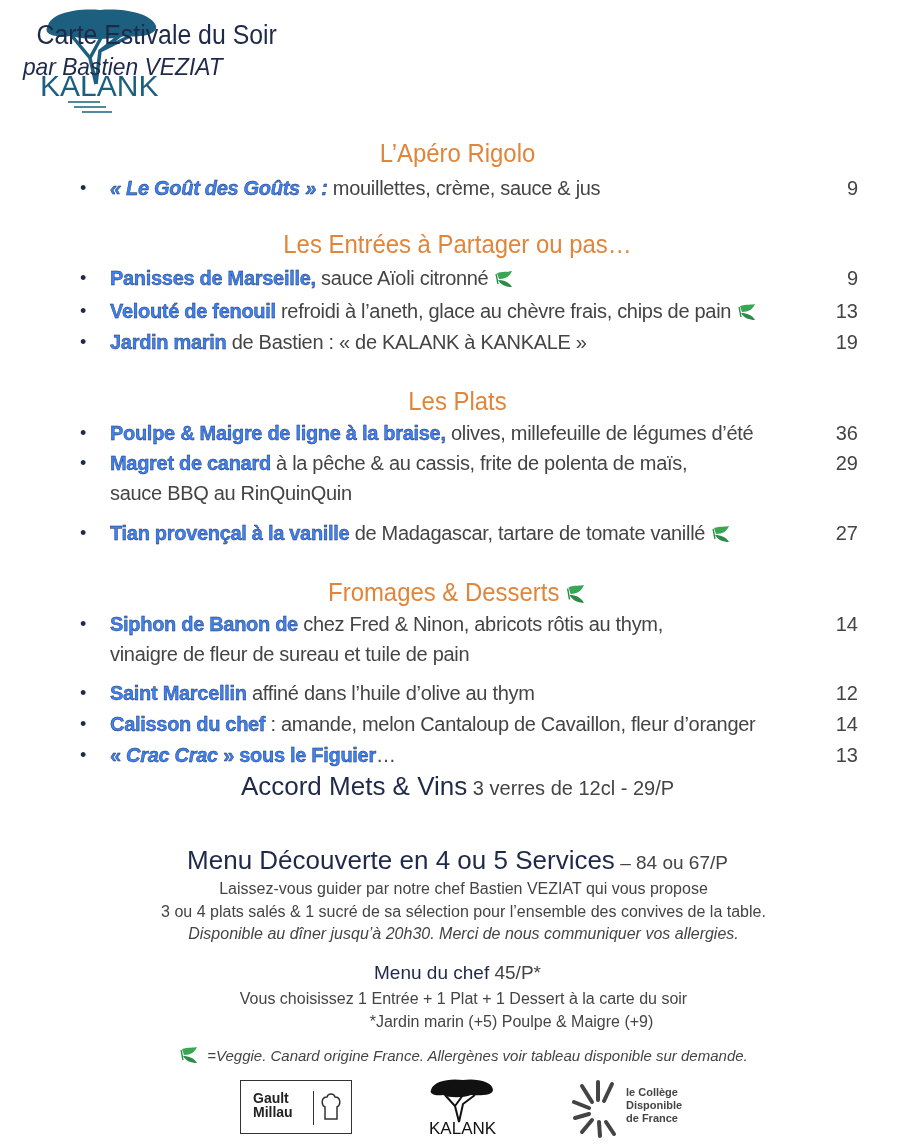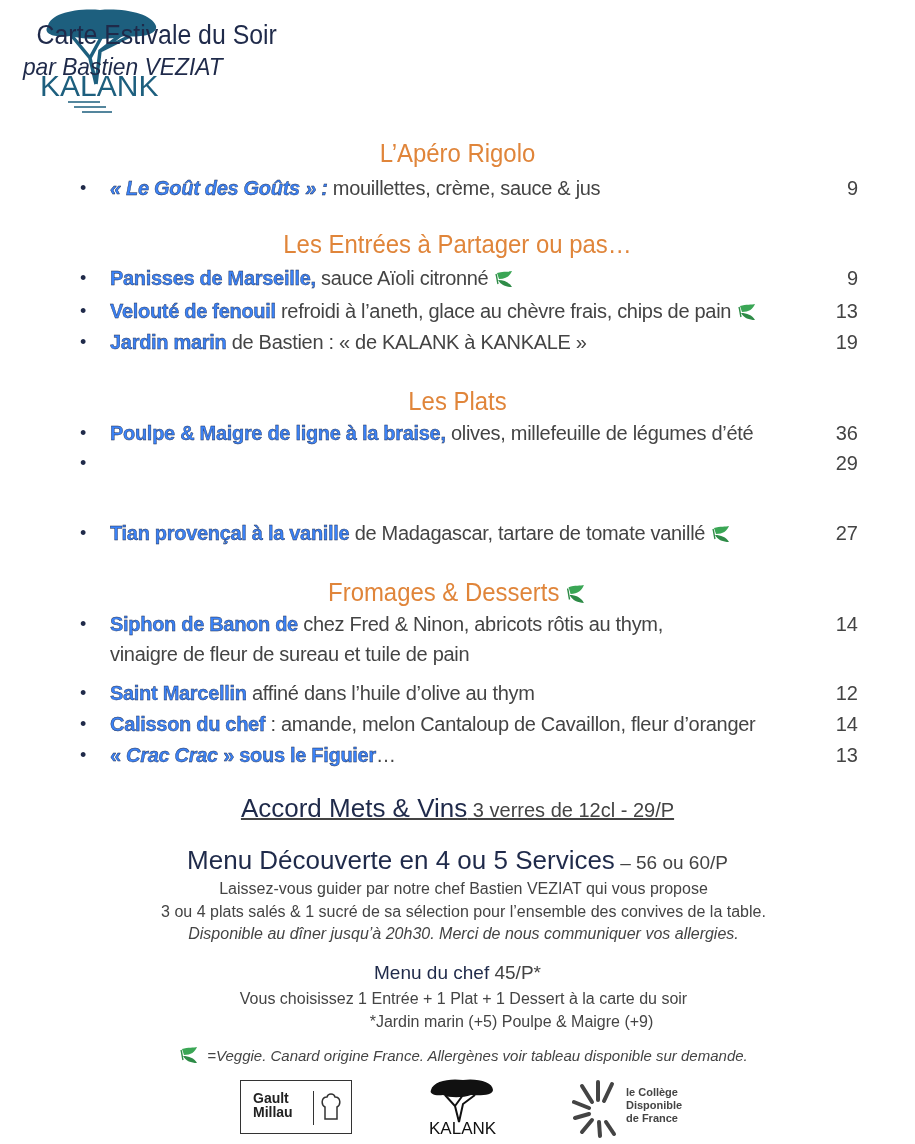--- a/index.html
+++ b/index.html
@@ -77,20 +77,21 @@
 </div>
 
 <div class="section-heading" style="top:386px;">Les Plats</div>
 <div class="item" style="top:418px;">
   <span class="bullet">•</span>
   <span class="text"><span class="name">Poulpe &amp; Maigre de ligne à la braise,</span><span> olives, millefeuille de légumes d’été</span></span>
   <span class="price">36</span>
 </div>
 <div class="item" style="top:448px;height:60px;">
   <span class="bullet">•</span>
+  <span class="text"><span class="name">Magret de canard</span><span> à la pêche &amp; au cassis, frite de polenta de maïs,</span><br><span>sauce BBQ au RinQuinQuin</span></span>
   <span class="price">29</span>
 </div>
 <div class="item" style="top:518px;">
   <span class="bullet">•</span>
   <span class="text"><span class="name">Tian provençal à la vanille</span><span> de Madagascar, tartare de tomate vanillé</span><svg class="leaf">
         <use href="#leaf"></use>
       </svg></span>
   <span class="price">27</span>
 </div>
 
@@ -111,26 +112,26 @@
   <span class="bullet">•</span>
   <span class="text"><span class="name">Calisson du chef</span><span> : amande, melon Cantaloup de Cavaillon, fleur d’oranger</span></span>
   <span class="price">14</span>
 </div>
 <div class="item" style="top:740px;">
   <span class="bullet">•</span>
   <span class="text"><span class="name">« </span><span class="name it">Crac Crac</span><span class="name"> » sous le Figuier</span><span>…</span></span>
   <span class="price">13</span>
 </div>
 
-<div class="center-line" style="top:793px;font-size:20px;text-decoration:underline;">
+<div class="center-line" style="top:771px;font-size:20px;">
   <span class="big">Accord Mets &amp; Vins</span><span> 3 verres de 12cl - 29/P</span>
 </div>
 
 <div class="center-line" style="top:845px;font-size:19px;">
-  <span class="big">Menu Découverte en 4 ou 5 Services</span><span> – 56 ou 60/P</span>
+  <span class="big">Menu Découverte en 4 ou 5 Services</span><span> – 84 ou 67/P</span>
 </div>
 <div class="center-line small" style="top:878px;">Laissez-vous guider par notre chef Bastien VEZIAT qui vous propose</div>
 <div class="center-line small" style="top:901px;">3 ou 4 plats salés &amp; 1 sucré de sa sélection pour l’ensemble des convives de la table.</div>
 <div class="center-line small" style="top:923px;font-style:italic;">Disponible au dîner jusqu’à 20h30. Merci de nous communiquer vos allergies.</div>
 
 <div class="center-line" style="top:962px;font-size:19px;">
   <span style="color:#1f2a4a;">Menu du chef</span><span> 45/P*</span>
 </div>
 <div class="center-line small" style="top:988px;">Vous choisissez 1 Entrée + 1 Plat + 1 Dessert à la carte du soir</div>
 <div class="center-line small" style="top:1011px;padding-left:48px;">*Jardin marin (+5) Poulpe &amp; Maigre (+9)</div>

